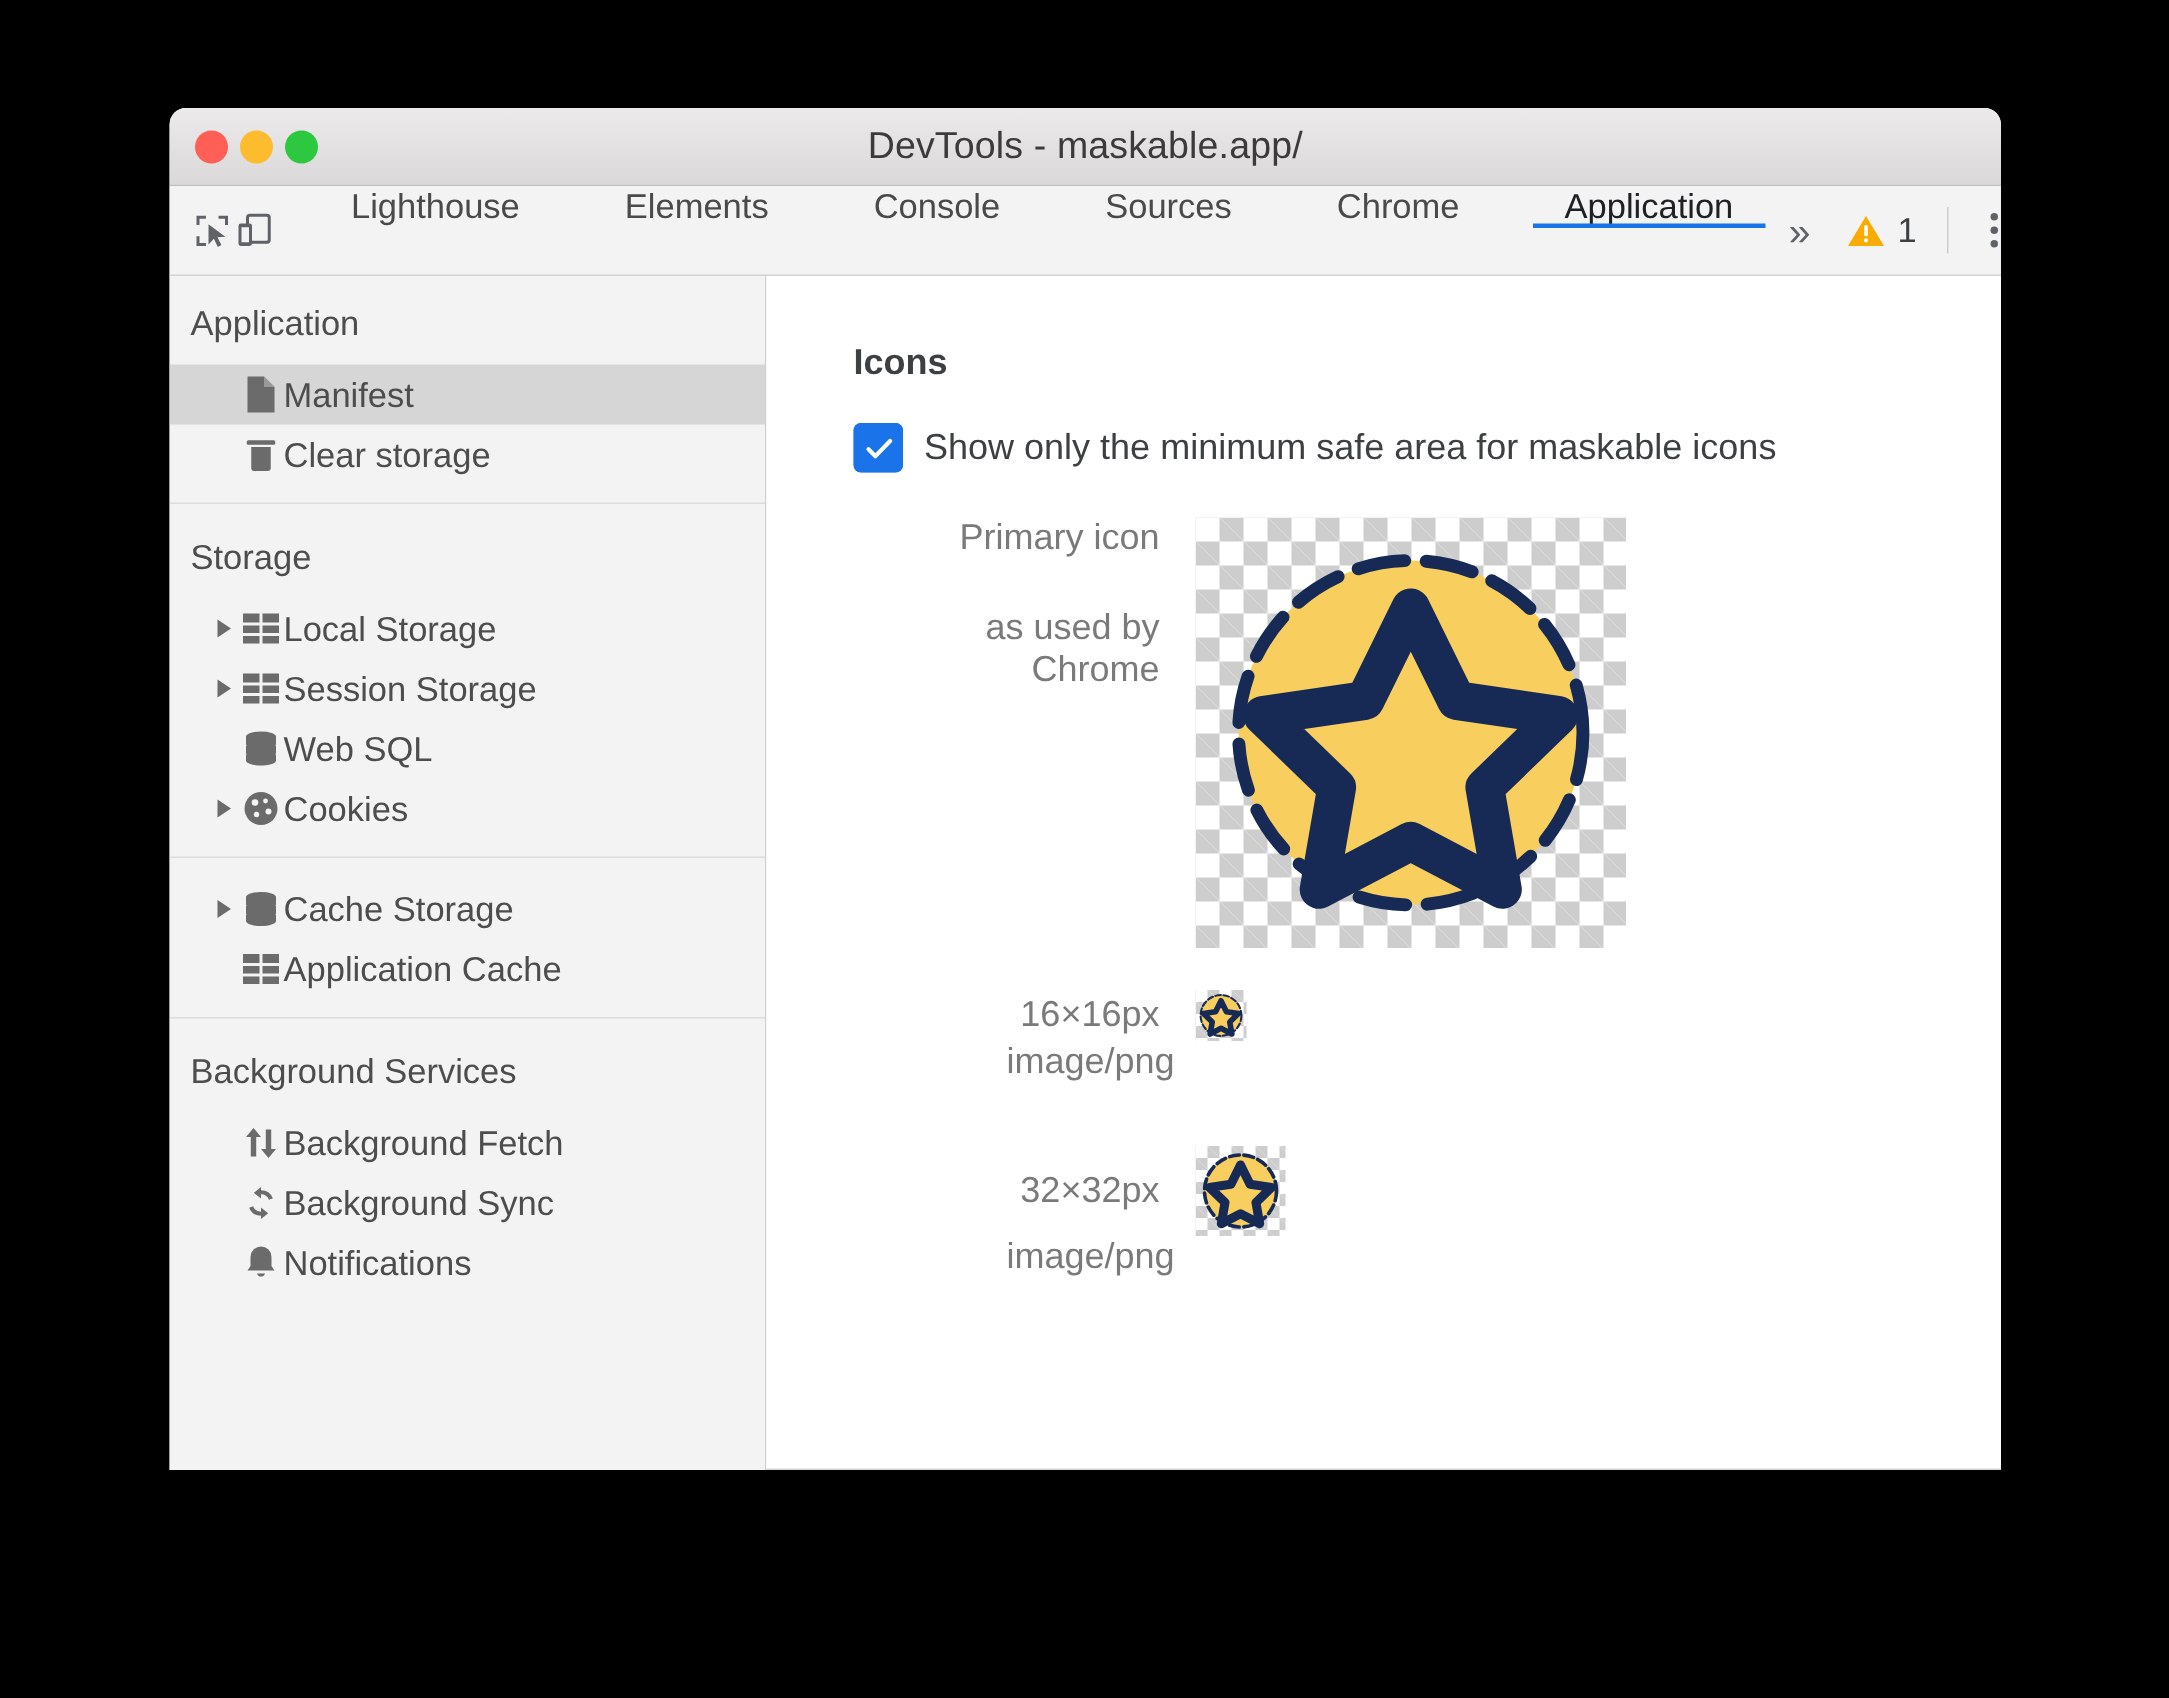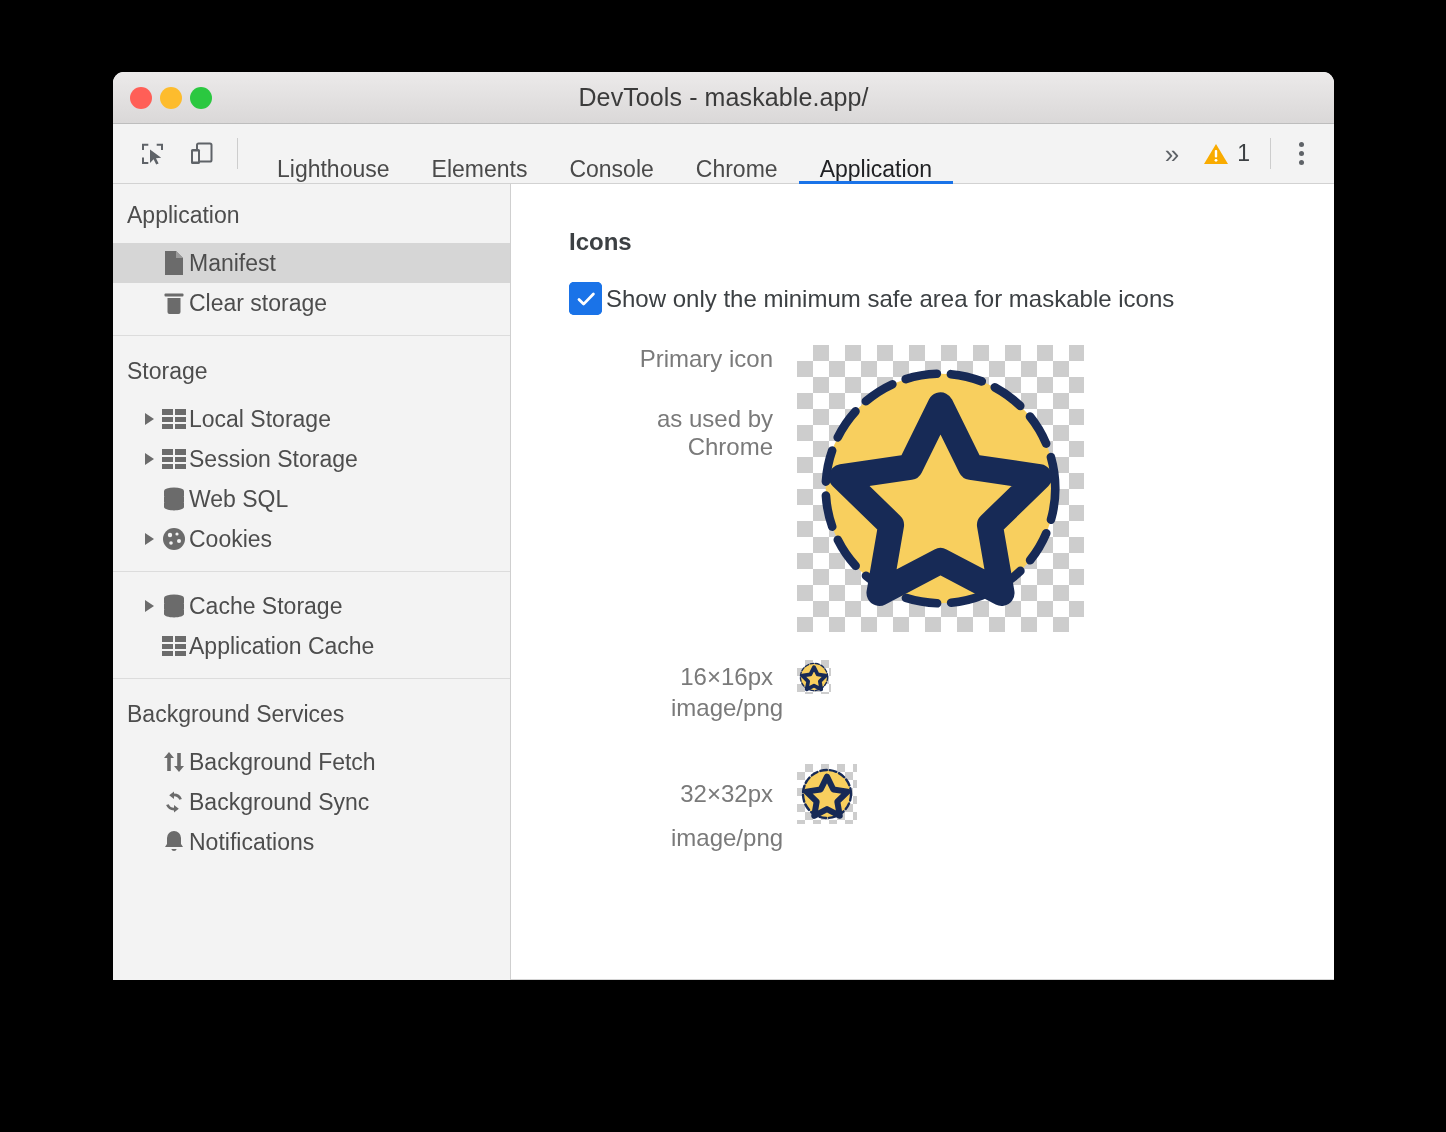--- a/index.html
+++ b/index.html
@@ -54,21 +54,21 @@
     padding-left: 16px;
     position: relative;
   }
   .tb-icon-btn {
     width: 48px; display: flex; align-items: center; justify-content: center;
     background: none; border: 0; padding: 0; cursor: pointer;
   }
   .tb-sep {
     width: 1px; margin: 14px 12px; background: #cdcdcd; align-self: stretch;
   }
-  #tabs { display: flex; align-items: flex-end; margin-left: 6px; }
+  #tabs { display: flex; align-items: flex-start; margin-left: 6px; gap: 28px; }
   .tab {
     display: flex; align-items: center; padding: 0 21px;
     font-size: 23px; color: #4a4a4a; cursor: pointer;
     position: relative; white-space: nowrap;
   }
   .tab.active { color: #202124; }
   .tab.active::after {
     content: ""; position: absolute; left: 0; right: 0; bottom: -1px;
     height: 3px; background: #1a73e8;
   }
@@ -122,21 +122,21 @@
     background: #fff; flex: 1;
     overflow: hidden; position: relative;
     border-bottom: 1px solid #d4d4d4;
   }
   #main-inner { padding: 44px 0 0 58px; }
   #footer-strip { height: 50px; background: #f1f1f1; }
 
   h2#icons-title {
     margin: 0 0 26px 0; font-size: 24px; color: #3c4043; font-weight: bold;
   }
-  #safe-area-row { display: flex; align-items: center; gap: 4px; margin-bottom: 30px; }
+  #safe-area-row { display: flex; align-items: center; gap: 14px; margin-bottom: 30px; }
   .cb {
     width: 33px; height: 33px; border-radius: 5px; background: #1a73e8;
     display: flex; align-items: center; justify-content: center;
     cursor: pointer; flex: none;
     box-shadow: inset 0 0 0 2px #1a73e8;
   }
   #safe-area-label { font-size: 24px; color: #3c4043; cursor: pointer; }
 
   #help-row { font-size: 24px; color: #3c4043; margin-bottom: 16px; }
   #doc-link { color: #1a57c6; text-decoration: underline; cursor: pointer; }
@@ -202,20 +202,21 @@
         <rect x="6" y="11.5" width="5" height="10" fill="#f3f3f3"></rect>
       </svg>
     </button>
 
     <div class="tb-sep"></div>
 
     <div id="tabs">
       <div class="tab">Lighthouse</div>
       <div class="tab">Elements</div>
       <div class="tab">Console</div>
+      <div class="tab">Sources</div>
       <div class="tab">Chrome</div>
       <div class="tab active">Application</div>
     </div>
 
     <div id="tb-right">
       <div id="more-tabs">»</div>
       <div id="warnings">
         <svg width="26" height="24" viewBox="0 0 26 24" aria-hidden="true">
           <path d="M13 2 L25 22 L1 22 Z" fill="#f9ab00"></path>
           <rect x="11.8" y="8" width="2.4" height="7.5" fill="#fff" rx="1"></rect>

